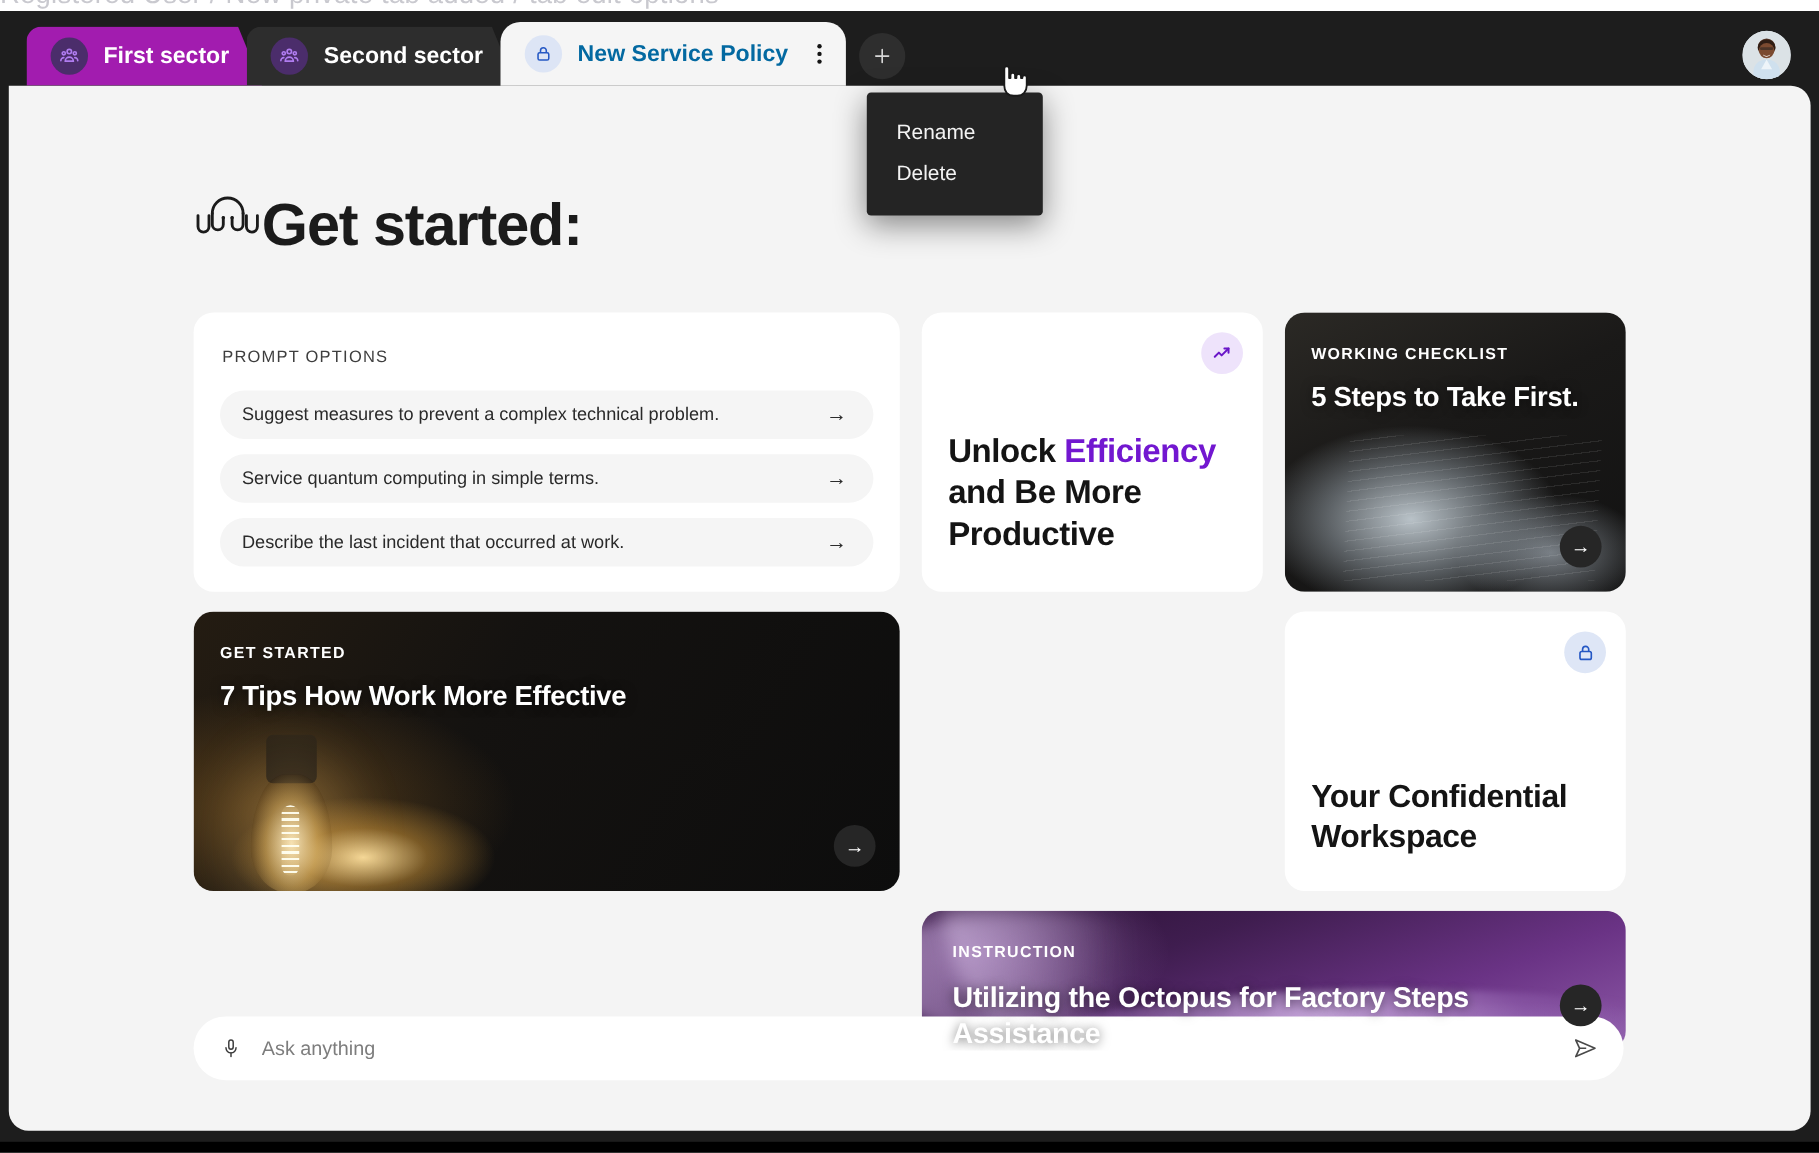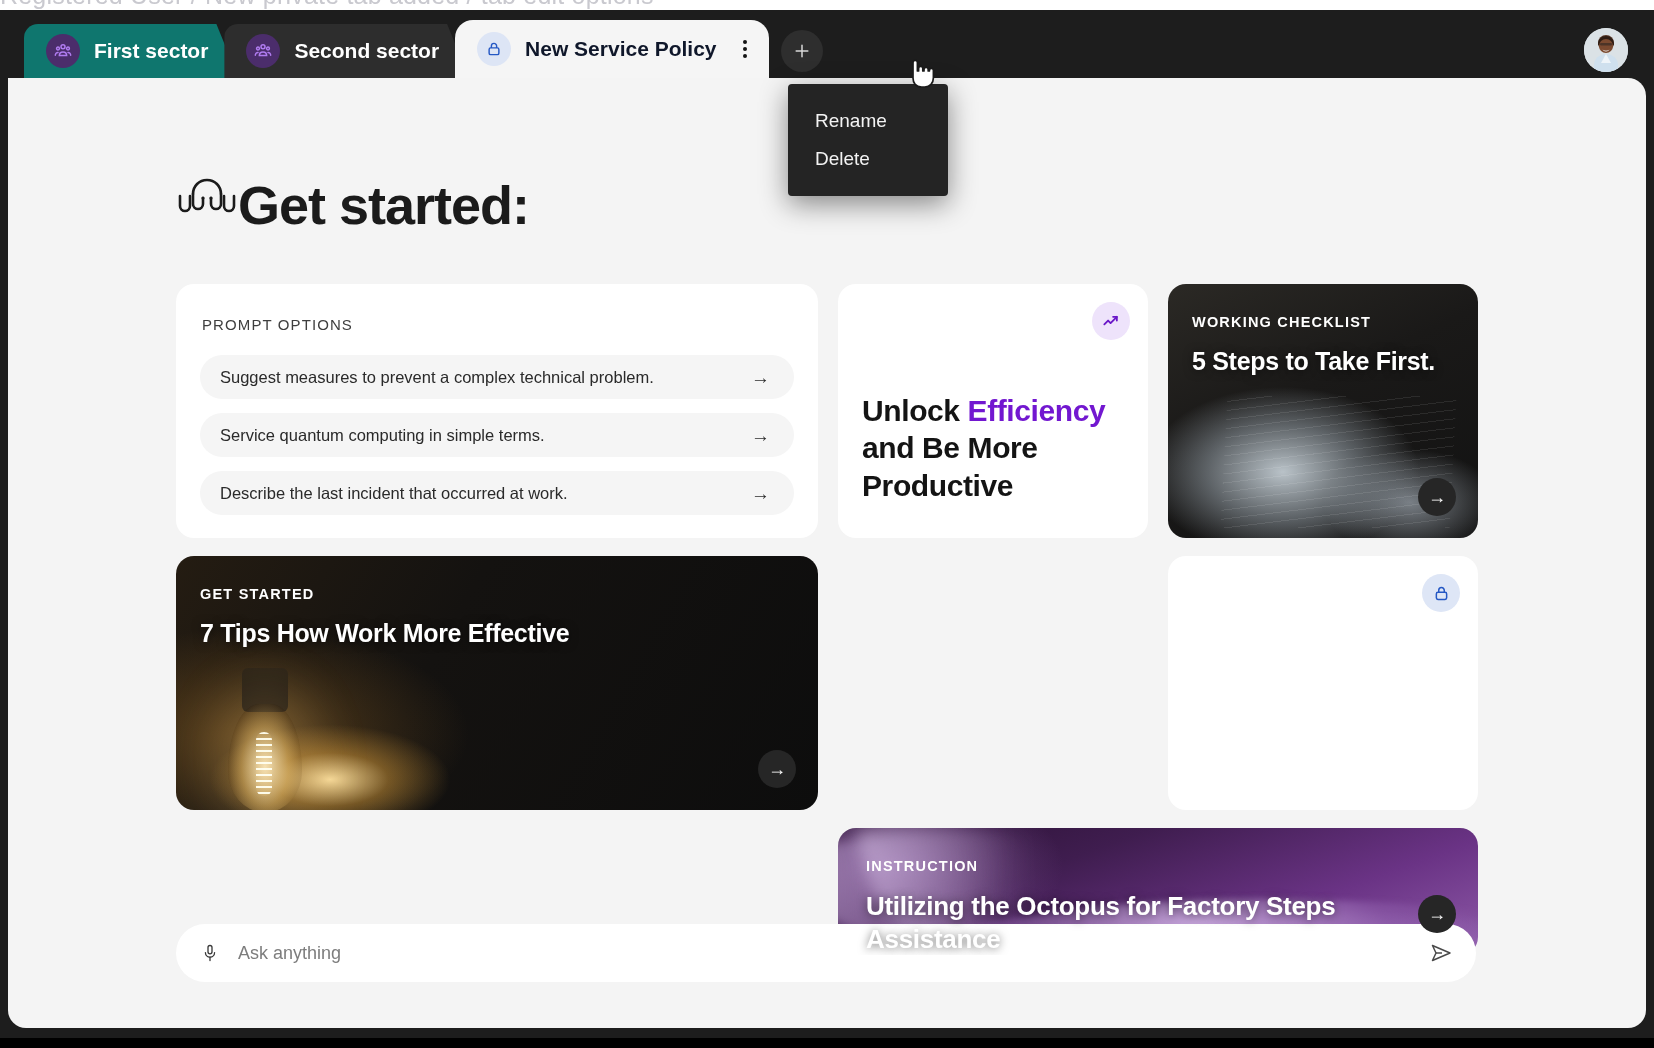--- a/index.html
+++ b/index.html
@@ -62,25 +62,25 @@
     padding: 0 30px 0 22px;
     color: #ffffff;
     font-size: 21px;
     font-weight: 700;
     white-space: nowrap;
     background: #2a2a2a;
     border-radius: 14px 14px 0 0;
     margin-right: -14px;
     clip-path: polygon(0 0, calc(100% - 22px) 0, 100% 100%, 0 100%);
   }
-  .tab.inactive { background: #0f766e; }
+  .tab.inactive { background: #a21caf; }
   .tab.inactive:nth-of-type(2) { background: #2d2d2d; }
   .tab.active {
     background: #f5f5f5;
-    color: #0f172a;
+    color: #0369a1;
     z-index: 6;
     height: 58px;
     border-radius: 18px 18px 0 0;
     clip-path: none;
     padding-right: 14px;
   }
 
   .tab-icon {
     width: 34px; height: 34px;
     border-radius: 50%;
@@ -570,21 +570,21 @@
           <div class="fab">→</div>
         </div>
 
         <div class="card card-private" style="grid-column: 3 / span 1; grid-row: 2;">
           <span class="badge-circle blue">
             <svg width="19" height="19" viewBox="0 0 24 24" fill="none" stroke="#2558c4" stroke-width="1.9" stroke-linejoin="round">
               <rect x="5.5" y="10.5" width="13" height="9" rx="2"></rect>
               <path d="M8.5 10.5V8a3.5 3.5 0 0 1 7 0v2.5"></path>
             </svg>
           </span>
-          <div class="priv-h"></div>
+          <div class="priv-h"><span>Your Confidential Workspace</span></div>
         </div>
 
       </div>
     </div>
 
     <div class="composer">
       <span class="mic">
         <svg width="20" height="22" viewBox="0 0 24 24" fill="none" stroke="#3a3a3a" stroke-width="1.6" stroke-linecap="round">
           <rect x="9.6" y="3" width="4.8" height="10" rx="2.4"></rect>
           <path d="M6.5 11.5a5.5 5.5 0 0 0 11 0"></path>

